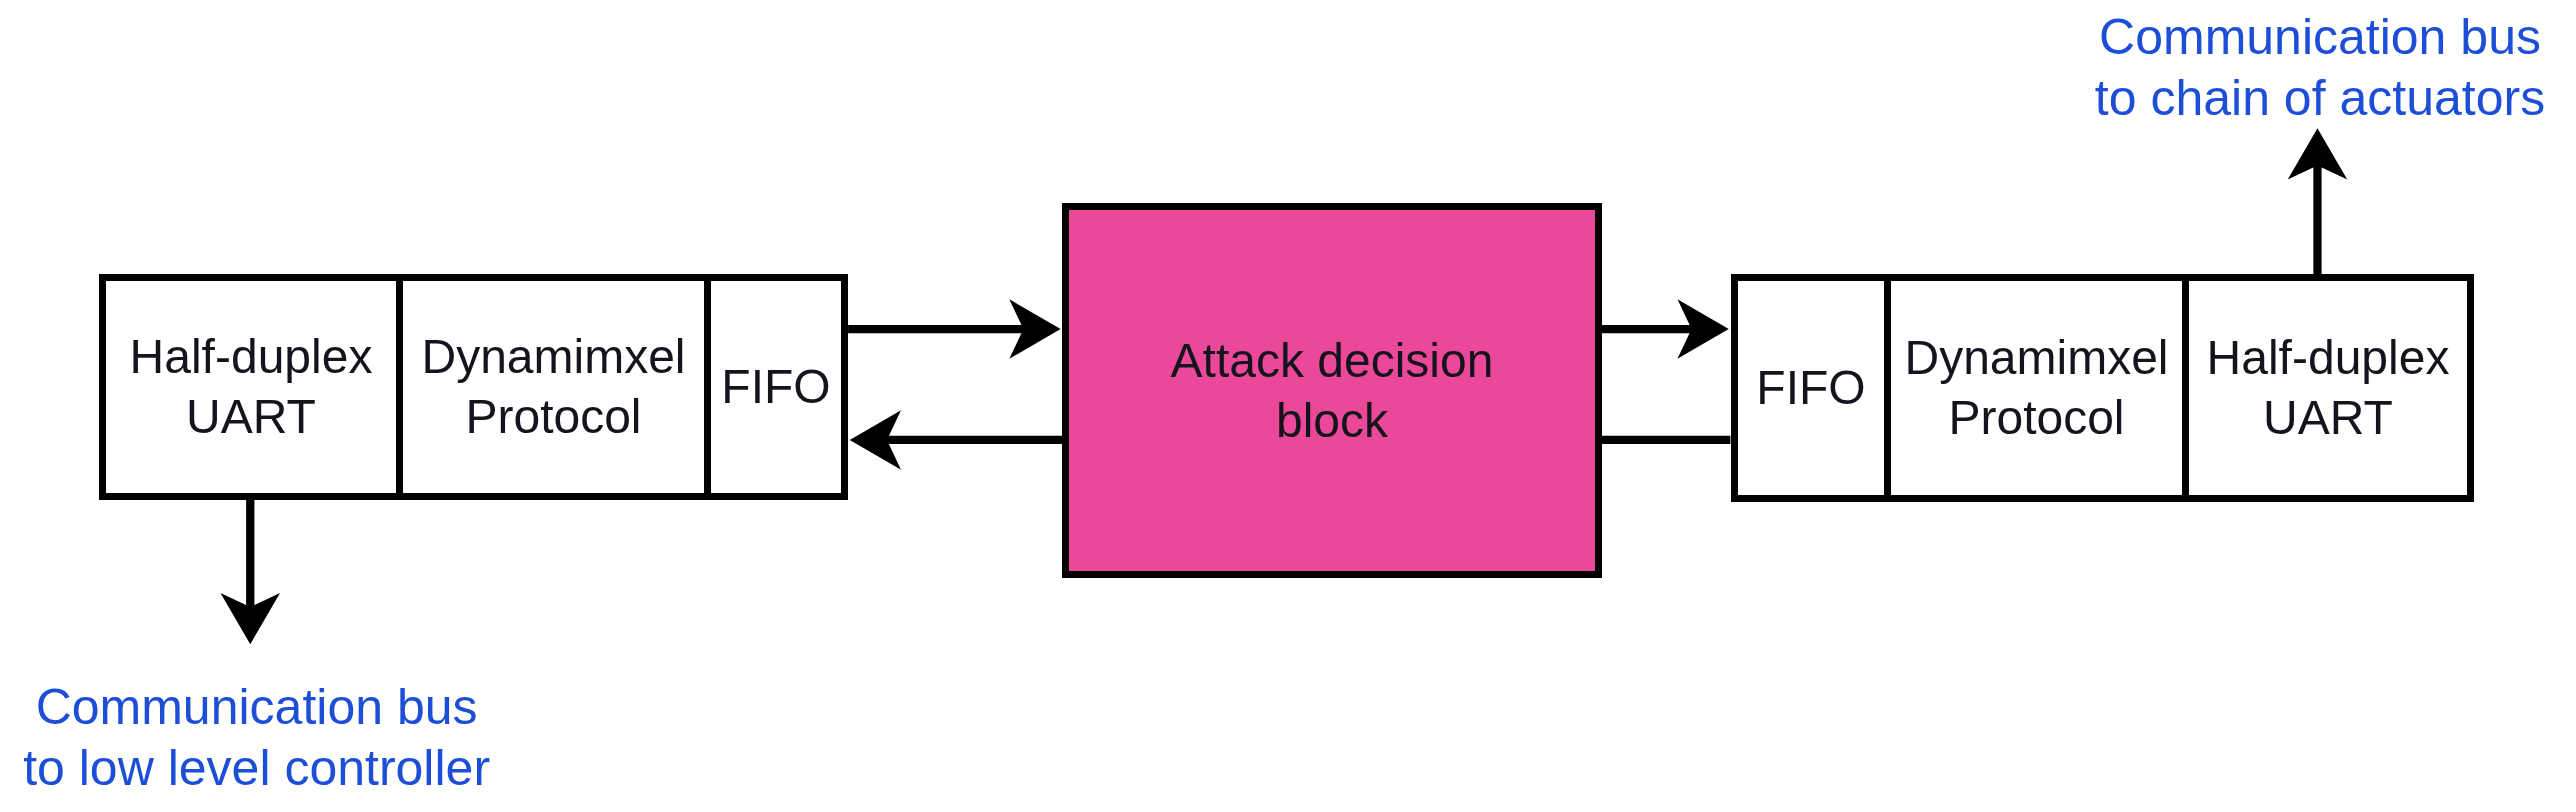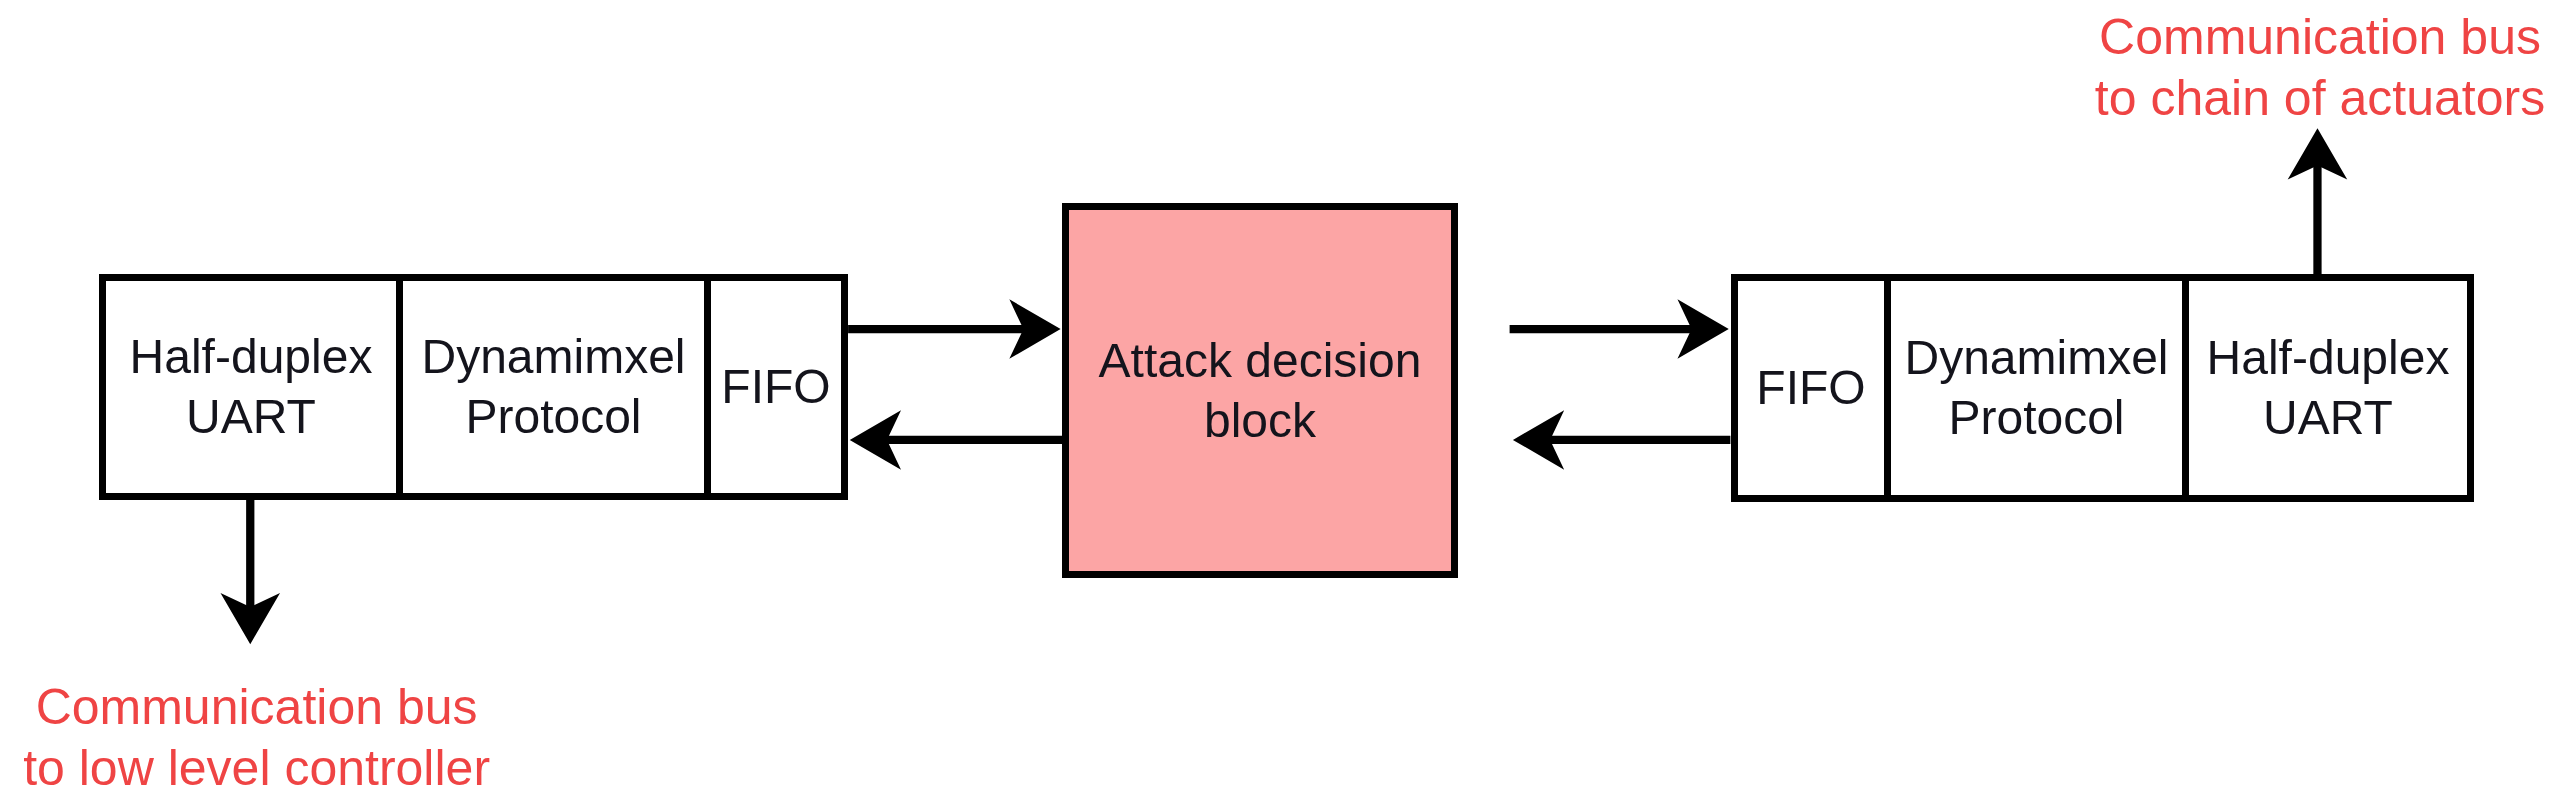--- a/index.html
+++ b/index.html
@@ -49,42 +49,42 @@
   .right-group {
     left: 1731px; top: 274px;
     width: 743px; height: 228px;
   }
   .right-group .cell-0 { width: 146px; }
   .right-group .cell-1 { width: 298px; }
   .right-group .cell-2 { flex: 1; }
   .center-block {
     position: absolute;
     left: 1062px; top: 203px;
-    width: 396px; height: 375px;
+    width: 540px; height: 375px;
     box-sizing: border-box;
     border: 7.4px solid #000;
-    background: #fca5a5;
+    background: #ec4899;
     display: flex;
     align-items: center;
     justify-content: center;
     text-align: center;
   }
   .block-label {
     white-space: pre-line;
     font-size: 48px;
     line-height: 1.25;
     color: #14141c;
   }
   .outer-label {
     position: absolute;
     white-space: pre-line;
     font-size: 50px;
     line-height: 1.22;
     text-align: center;
-    color: #ef4444;
+    color: #1d4ed8;
   }
   .label-bottom-left {
     left: 4.1px; top: 677px;
     width: 505px;
   }
   .label-top-right {
     left: 2072px; top: 6.6px;
     width: 496px;
   }
 </style>

